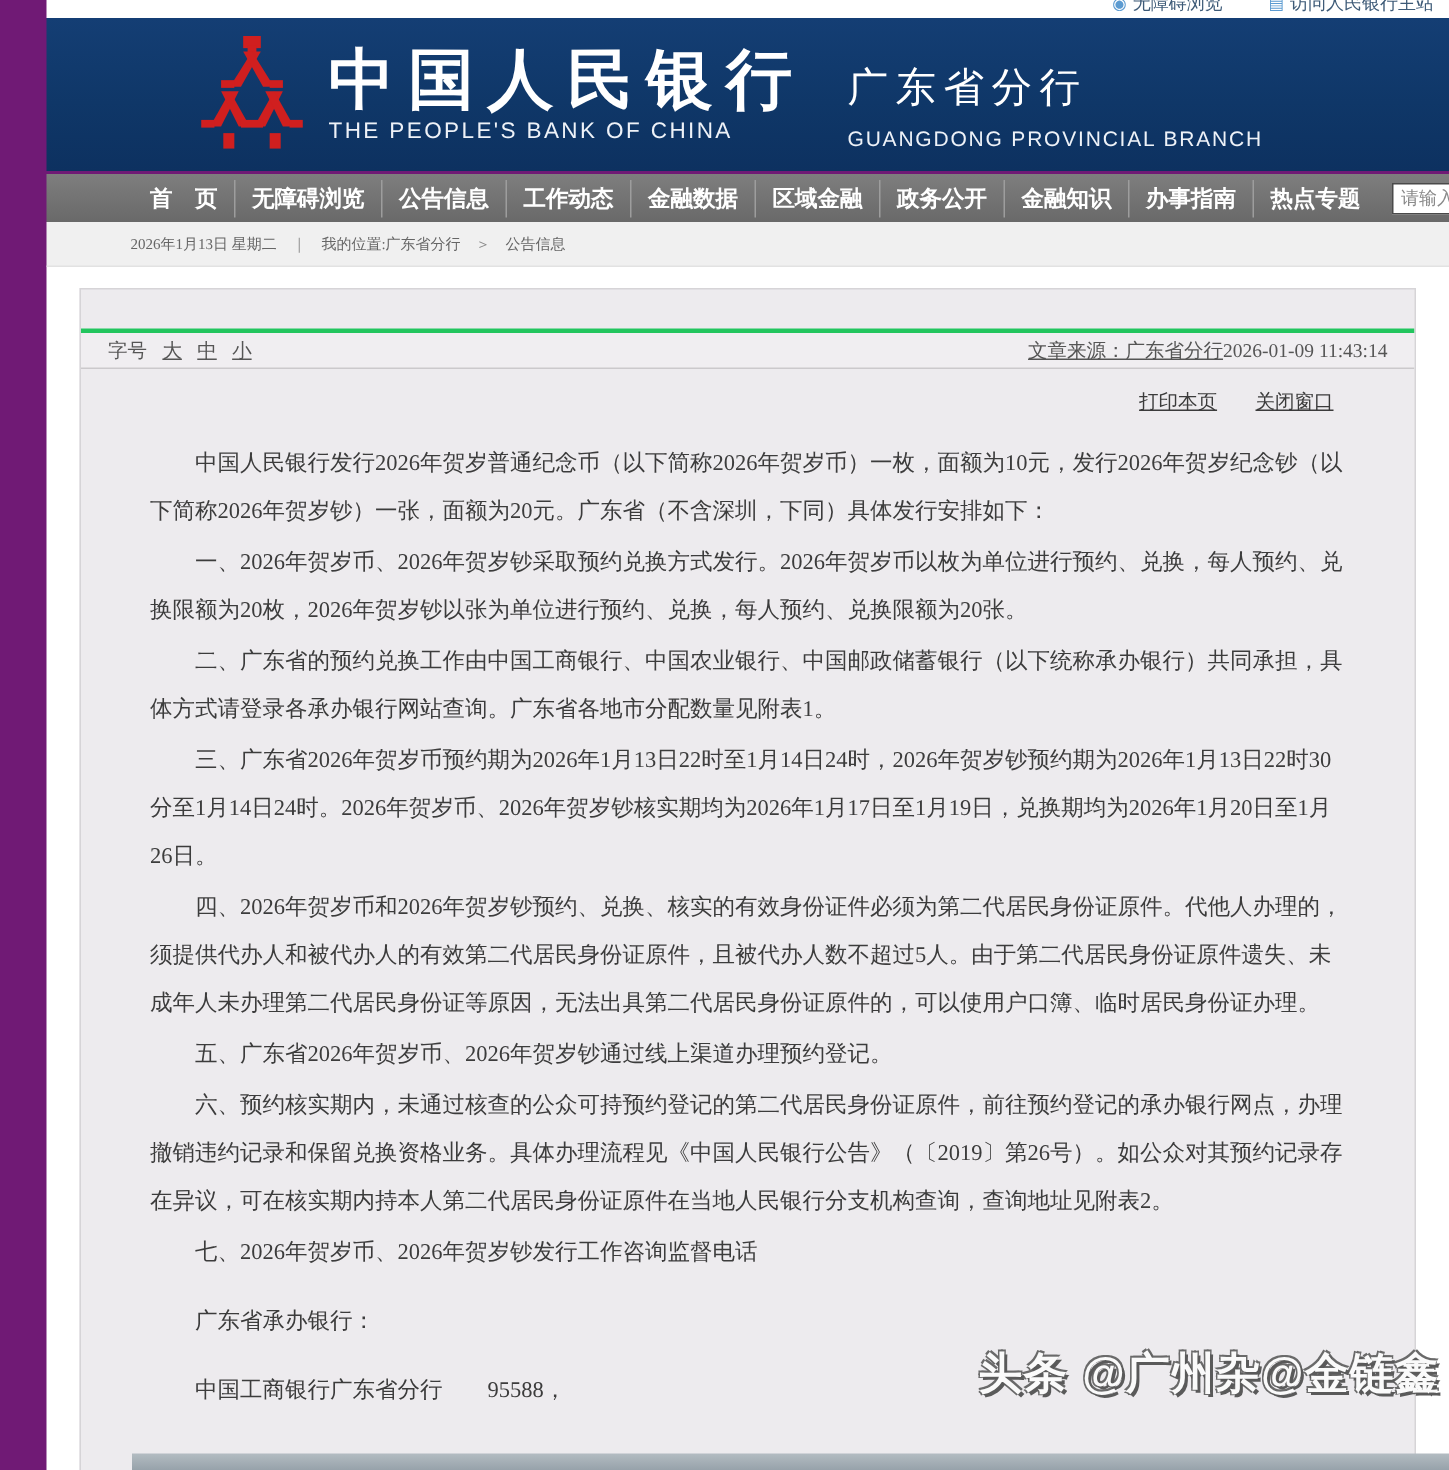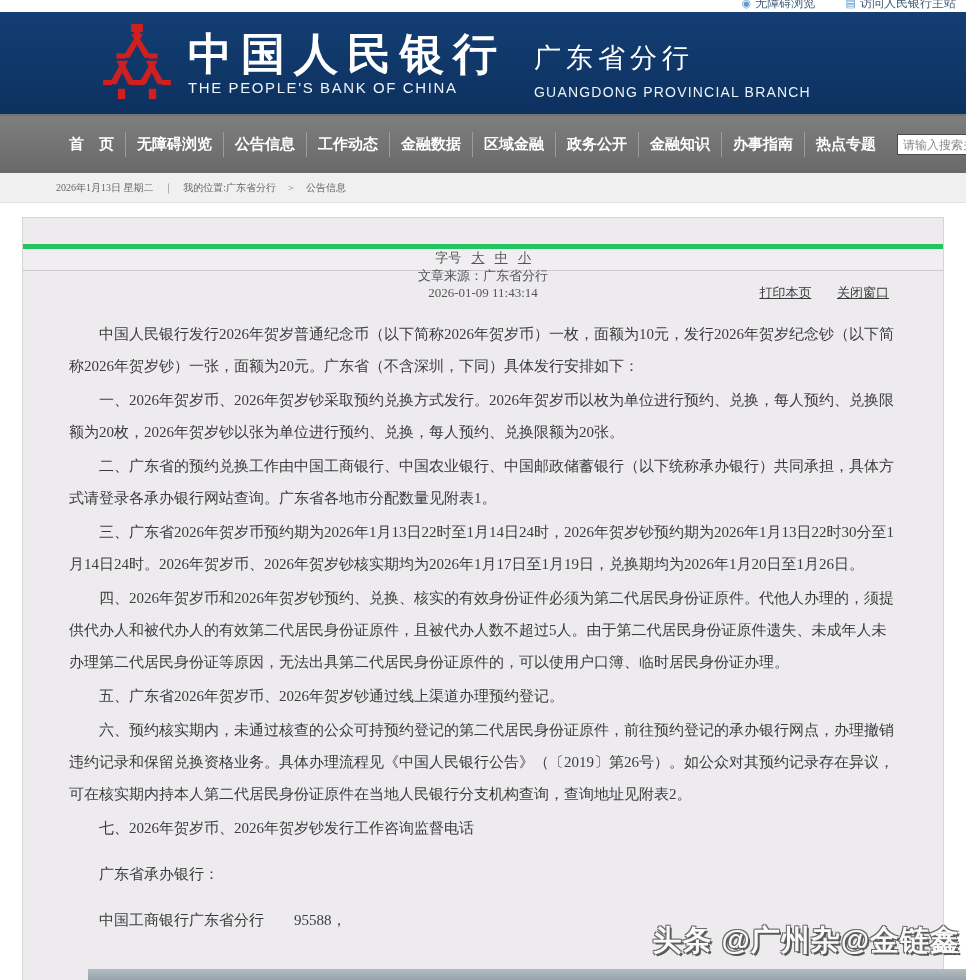--- a/index.html
+++ b/index.html
@@ -1,61 +1,61 @@
 <!DOCTYPE html>
 <html><head>
 <meta charset="utf-8">
 <style>
   * { margin:0; padding:0; box-sizing:border-box; }
   html,body { width:966px; }
   body { font-family:"Liberation Sans", sans-serif; background:#ffffff; }
-  .page { position:relative; width:966px; height:980px; overflow:hidden; background:#737373; }
+  .page { position:relative; width:966px; height:980px; overflow:hidden; background:#701a75;padding-left:31px; }
 
   
   .topbar { height:12px; background:#fff; overflow:hidden; text-align:right; padding-right:10px; white-space:nowrap; }
   .toplink { position:relative; top:-7px; font-size:12px; color:#3d5a77; margin-left:26px; text-decoration:none; cursor:pointer; }
   .tl-icon { color:#5c9bd1; font-size:11px; margin-right:4px; }
 
   
   .header { height:102px; background:linear-gradient(180deg,#143e74 0%,#0f3768 55%,#0d3160 100%);
             display:flex; align-items:center; padding-left:100px; }
   .logo { width:74px; height:78px; flex:0 0 auto; }
   .bank-block { margin-left:14px; color:#fff; }
   .bank-cn { font-family:"DejaVu Serif", serif; font-weight:bold; font-size:44px; line-height:46px; letter-spacing:9px; color:#ffffff; }
   .bank-en { font-size:15px; letter-spacing:1.6px; color:#eef2f8; margin-top:2px; }
   .branch-block { margin-left:28px; color:#fff; align-self:center; padding-top:14px; }
   .branch-cn { font-size:27px; letter-spacing:5px; font-weight:normal; }
   .branch-en { font-size:14px; letter-spacing:1.2px; margin-top:8px; color:#eef2f8; }
 
   
-  .nav { height:57px; margin-top:2px; background:linear-gradient(180deg,#7e7e7e,#696969);
+  .nav { height:32px; margin-top:2px; background:linear-gradient(180deg,#7e7e7e,#696969);
          display:flex; align-items:center; padding:0 14px 0 58px; }
   .nav-items { display:flex; align-items:center; }
   .nav-items a { color:#fff; font-size:15px; font-weight:bold; text-decoration:none; padding:3px 11px; white-space:nowrap; cursor:pointer; }
   .nav-items a + a { border-left:1px solid #9d9d9d; }
   .search-area { margin-left:10px; display:flex; align-items:center; }
   .search-input { width:140px; height:21px; border:1px solid #4a4a4a; font-size:12px; padding:2px 5px; color:#333; background:#fff; }
   .search-input::placeholder { color:#8a8a8a; }
 
   
   .breadcrumb { height:30px; background:#f0f0f0; border-bottom:1px solid #e2e2e2; display:flex; align-items:center;
                 padding-left:56px; font-family:"Liberation Serif", serif; font-size:10px; color:#666; }
   .breadcrumb .bc-sep { margin:0 10px; color:#888; }
   .bc-link { color:#666; text-decoration:none; cursor:pointer; }
 
   
   .content-wrap { position:relative; padding:14px 22px 0 22px; background:#fff; height:833px; }
   .panel { background:#edebee; border:1px solid #d6d4d7; height:100%; padding:26px 0 0 0; overflow:hidden; }
   h1.article-title { text-align:center; font-size:17px; font-weight:bold; color:#2f2f2f; letter-spacing:0.5px; margin:14px 0 24px 0; }
 
-  .meta { display:flex; align-items:center; border-top:5px solid #22c55e; border-bottom:1px solid #cbc9cc;
-          background:#f0eef1; height:27px; padding:0 18px; font-family:"Liberation Serif", serif; font-size:13px; color:#555;flex-direction:column; }
+  .meta { display:flex; align-items:center; border-top:3px solid #22c55e; border-bottom:1px solid #cbc9cc;
+          background:#f0eef1; height:27px; padding:0 18px; font-family:"Liberation Serif", serif; font-size:13px; color:#555; }
   .meta-left { white-space:nowrap; }
   .meta-left a { color:#555; text-decoration:underline; margin-left:7px; cursor:pointer; }
-  .meta-center { flex:1; text-align:center; }
+  .meta-center { flex:1; text-align:right;text-decoration:underline; }
   .meta-right { white-space:nowrap; }
 
   .actions { text-align:right; padding:13px 54px 0 0; font-size:13px; }
   .actions a { color:#3b3b3b; text-decoration:underline; margin-left:22px; cursor:pointer; }
 
   .body-text { padding:16px 46px 0 46px; font-family:"Liberation Serif", serif; font-size:15px; line-height:32px; color:#3c3c3c; }
   .body-text p { text-indent:2em; margin:0; }
   .body-text p + p { margin-top:2px; }
   .body-text p.sp { margin-top:14px; }
 

